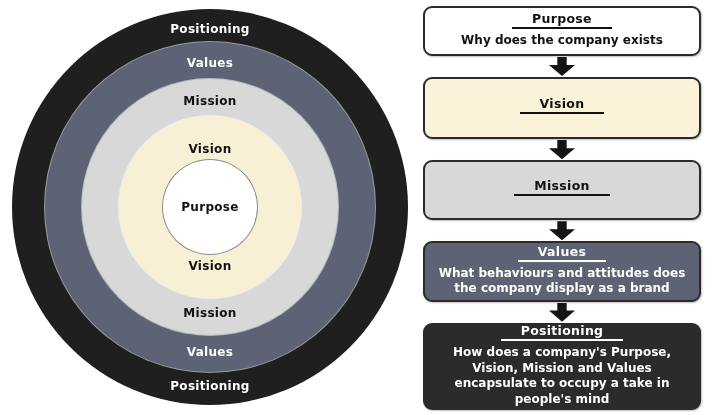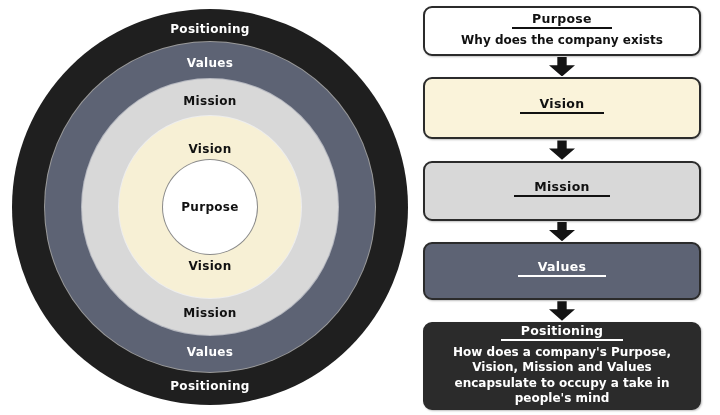--- a/index.html
+++ b/index.html
@@ -117,20 +117,21 @@
     <div class="arrow" style="background-color: rgb(20, 20, 20);"></div>
 
     <div class="fbox fb2" style="background-color: rgb(216, 216, 216); color: rgb(17, 17, 17);">
       <span class="ftitle">Mission</span>
     </div>
 
     <div class="arrow" style="background-color: rgb(20, 20, 20);"></div>
 
     <div class="fbox fb3" style="background-color: rgb(93, 99, 116); color: rgb(255, 255, 255);">
       <span class="ftitle">Values</span>
+      <span class="fdesc">What behaviours and attitudes does the company display as a brand</span>
     </div>
 
     <div class="arrow" style="background-color: rgb(20, 20, 20);"></div>
 
     <div class="fbox fb4" style="background-color: rgb(43, 43, 43); color: rgb(255, 255, 255);">
       <span class="ftitle">Positioning</span>
       <span class="fdesc">How does a company's Purpose, Vision, Mission and Values encapsulate to occupy a take in people's mind</span>
     </div>
 
   </div>

